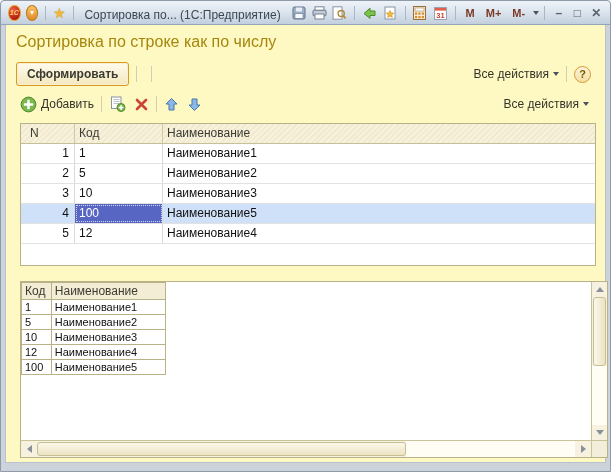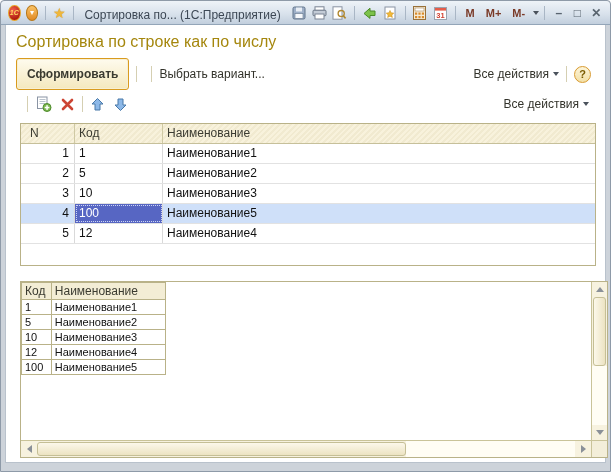--- a/index.html
+++ b/index.html
@@ -26,29 +26,29 @@
   .win-title { color:#3c4754; margin:4px 6px 0 4px; white-space:nowrap; }
   .tbtn { display:flex; align-items:center; justify-content:center; width:20px; height:18px;
           border-radius:2px; }
   .m-btn { color:#7a3a28; font-weight:bold; font-size:11px; width:auto; padding:0 3px; }
   .caret { display:inline-block; width:0; height:0; border-left:3px solid transparent;
            border-right:3px solid transparent; border-top:4px solid #4a525c; }
   .wctl { color:#59646f; font-size:12px; font-weight:bold; width:18px; text-align:center; }
 
   
   .body { position:absolute; left:4px; right:4px; top:24px; bottom:8px;
-          background:#ffffff; border:1px solid #b9c2cc; border-top:none; }
+          background:#fef9c3; border:1px solid #b9c2cc; border-top:none; }
 
   .page-title { position:absolute; left:10px; top:8px; font-size:16px; color:#a5870e; }
 
   .toolbar { position:absolute; display:flex; align-items:center; }
   .toolbar1 { left:10px; right:14px; top:36px; height:26px; }
   .toolbar2 { left:14px; right:16px; top:68px; height:22px; }
   .vsep { width:1px; height:16px; background:#d5cfb2; margin:0 7px; }
-  .btn-primary { height:32px; padding:4px 10px; font-weight:bold; font-size:12px; color:#3a3a30;
+  .btn-primary { height:24px; padding:4px 10px; font-weight:bold; font-size:12px; color:#3a3a30;
                  background:linear-gradient(#fefbee, #f4e8bd);
                  border:1px solid #d99b1e; border-radius:3px;
                  box-shadow:0 0 0 1px #f7efd2 inset; display:flex; align-items:center; }
   .flat-btn { display:flex; align-items:center; gap:4px; color:#33332b; cursor:default; }
   .all-actions { display:flex; align-items:center; gap:4px; margin-left:auto; color:#33332b;justify-content:space-between; }
   .help-circle { width:17px; height:17px; border-radius:50%;
                  background:linear-gradient(#fdf5d9, #f2dfa6); border:1px solid #d89a30;
                  color:#7a5b00; font-size:11px; font-weight:bold;
                  display:flex; align-items:center; justify-content:center; }
   .tool-label { white-space:nowrap; }
@@ -197,34 +197,39 @@
   <div class="body">
 
     <div class="page-title">Сортировка по строке как по числу</div>
 
     <div class="toolbar toolbar1">
       <div class="btn-primary">
         <span class="tool-label">Сформировать</span>
       </div>
       <div class="vsep"></div>
       <div class="vsep"></div>
-      <div class="flat-btn">
-        <span class="tool-label">Выбрать вариант...</span>
-      </div>
       <div class="all-actions">
         <span class="tool-label">Все действия</span>
         <span class="caret"></span>
       </div>
       <div class="vsep"></div>
       <div class="help-circle">
         <span>?</span>
       </div>
     </div>
 
     <div class="toolbar toolbar2">
+      <div class="flat-btn">
+        <svg width="17" height="17">
+            <circle cx="8.5" cy="8.5" r="7.4" fill="#7db84e" stroke="#4e8a2e"></circle>
+            <rect x="7.3" y="3.8" width="2.4" height="9.4" rx="0.6" fill="#fff"></rect>
+            <rect x="3.8" y="7.3" width="9.4" height="2.4" rx="0.6" fill="#fff"></rect>
+          </svg>
+        <span class="tool-label">Добавить</span>
+      </div>
       <div class="vsep"></div>
       <div class="flat-btn">
         <svg width="17" height="16">
             <rect x="2.5" y="1" width="9.5" height="11.5" fill="#fff" stroke="#8a94a4"></rect>
             <line x1="4.5" y1="3.5" x2="10.5" y2="3.5" stroke="#b9c2cc"></line>
             <line x1="4.5" y1="5.5" x2="10.5" y2="5.5" stroke="#b9c2cc"></line>
             <line x1="4.5" y1="7.5" x2="10.5" y2="7.5" stroke="#b9c2cc"></line>
             <circle cx="12" cy="11.5" r="4" fill="#7db84e" stroke="#4e8a2e"></circle>
             <rect x="11.3" y="9.2" width="1.5" height="4.7" fill="#fff"></rect>
             <rect x="9.7" y="10.8" width="4.7" height="1.5" fill="#fff"></rect>

